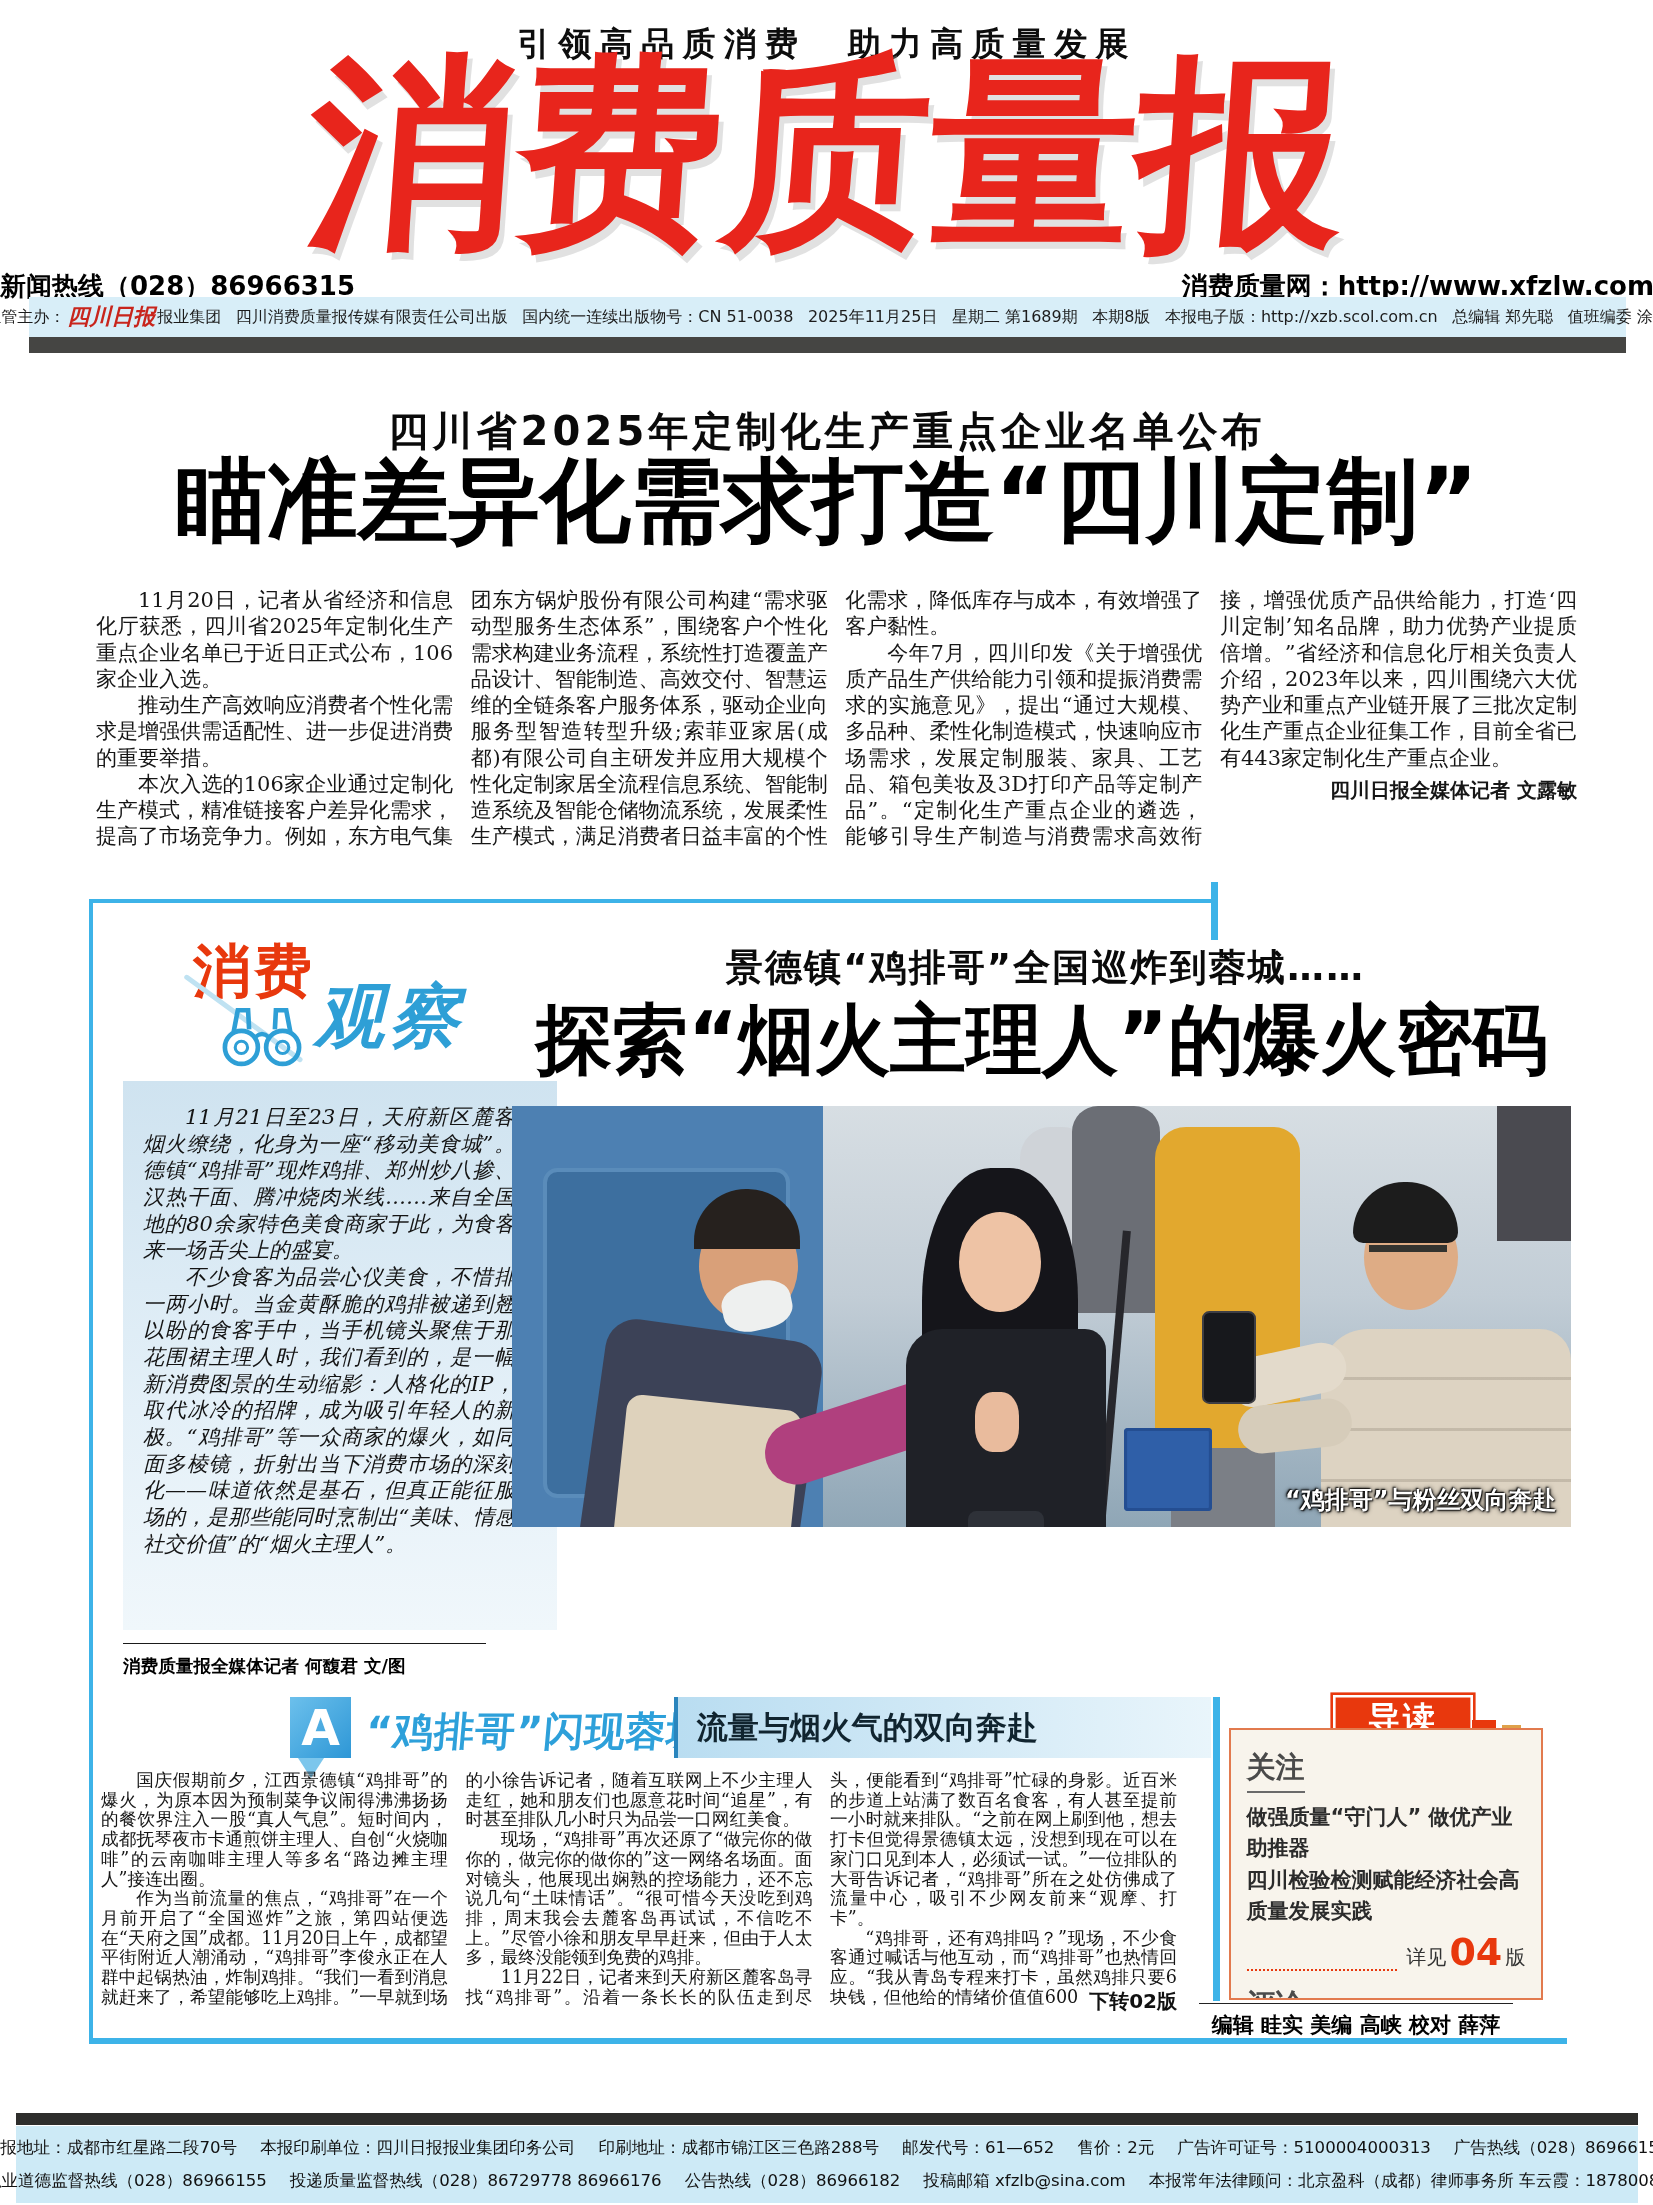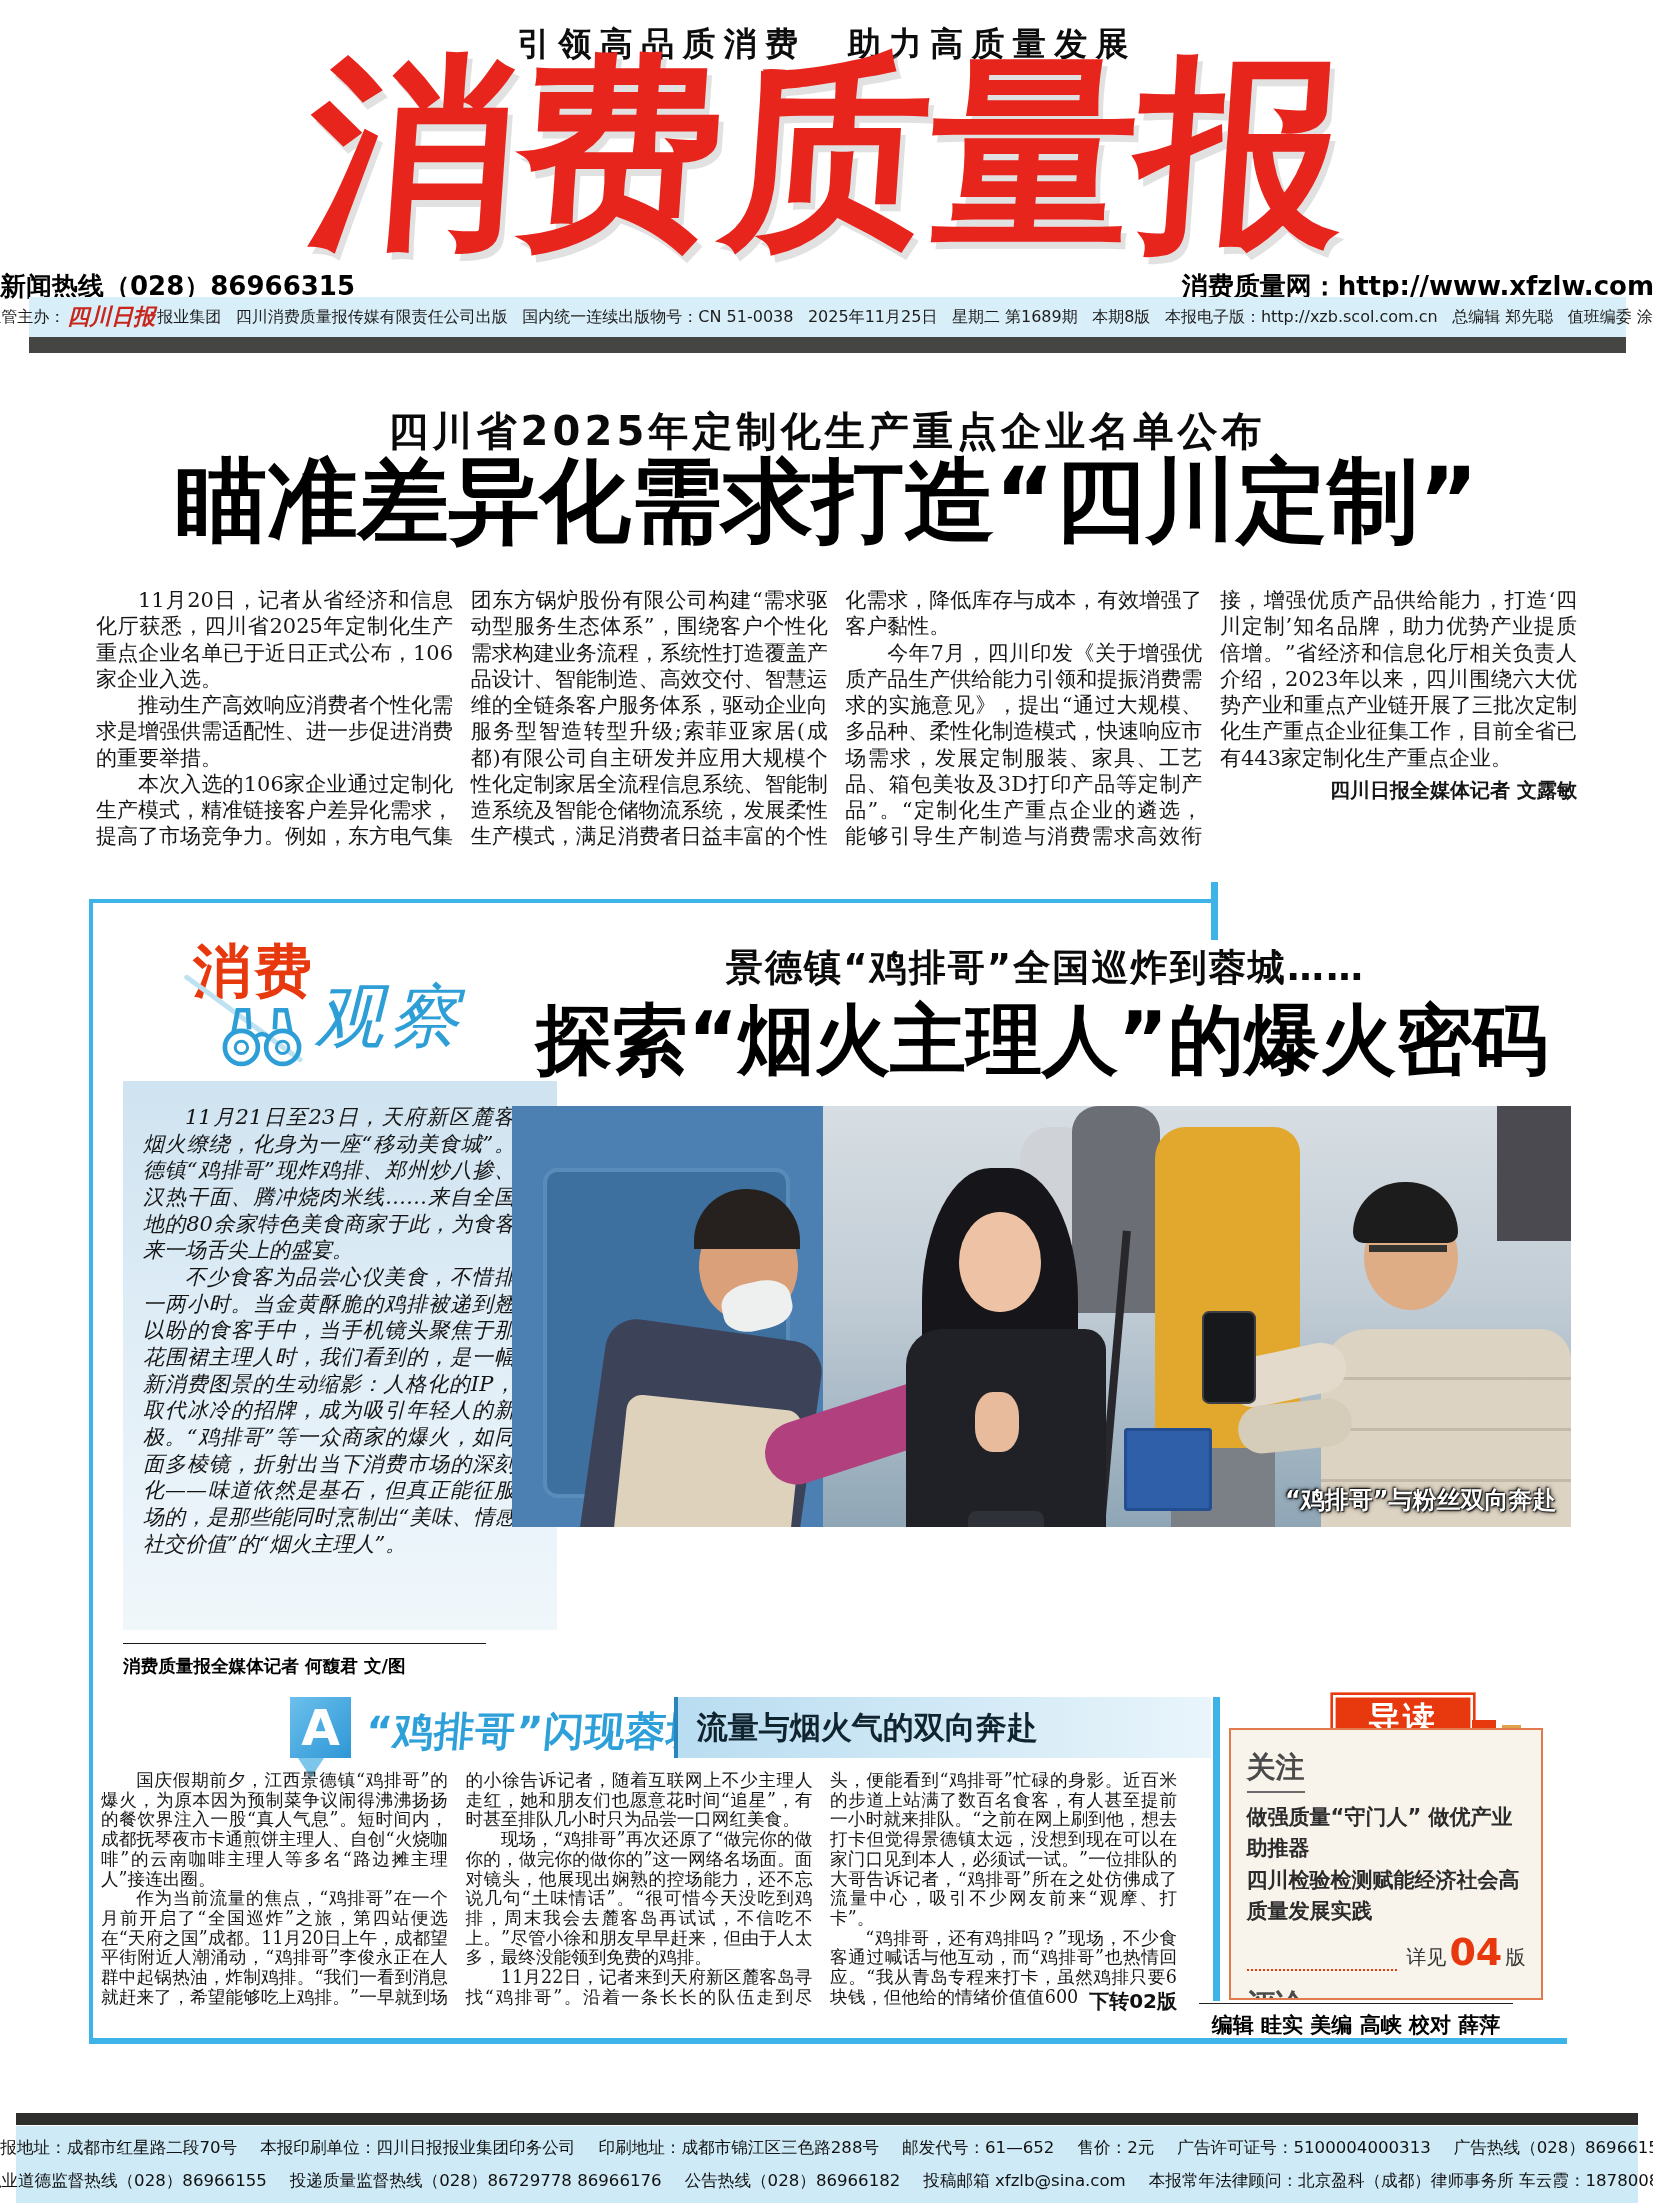--- a/index.html
+++ b/index.html
@@ -40,21 +40,21 @@
   .sec2-top{top:899px;left:89px;width:1124px;height:3.6px;}
   .sec2-cap{top:882px;left:1211px;width:7.3px;height:58px;}
   .sec2-left{top:899px;left:89px;width:3.6px;height:1139px;}
   .sec2-bottom{top:2038px;left:89px;width:1478px;height:5.7px;}
   .sec2-divider{top:1697px;left:1213px;width:6.7px;height:304px;}
 
   
   .logo-xiaofei{top:933px;left:193px;font-size:58px;font-weight:900;letter-spacing:3.1px;color:#e8380d;}
   .logo-swoosh{top:1016px;left:171px;width:145px;height:4.7px;background:#bfe2f2;transform:rotate(36deg);border-radius:4.7px;}
   .logo-binoculars{top:1001px;left:218px;}
-  .logo-guancha{top:971px;left:315px;font-size:69px;font-weight:400;font-style:italic;
+  .logo-guancha{top:971px;left:315px;font-size:69px;font-weight:700;font-style:italic;
                 letter-spacing:6.2px;color:#2e9fd6;font-family:"DejaVu Serif","Liberation Serif",serif;}
 
   
   .sidebar-box{top:1081px;left:123px;width:434px;height:549px;box-sizing:border-box;
                padding:23px 20px;background:linear-gradient(180deg,#cfe3f0 0%,#e4f0f8 60%,#f0f7fb 100%);
                font-family:"DejaVu Serif","Liberation Serif",serif;font-style:italic;
                font-size:21px;line-height:1.27;text-align:justify;color:#141414;overflow:hidden;}
   .sidebar-box p{margin:0;text-indent:2em;}
   .sidebar-byline{top:1643px;left:123px;width:363px;border-top:1.6px solid #1a1a1a;padding-top:10.4px;
                   font-size:17.6px;font-weight:700;color:#000;}

